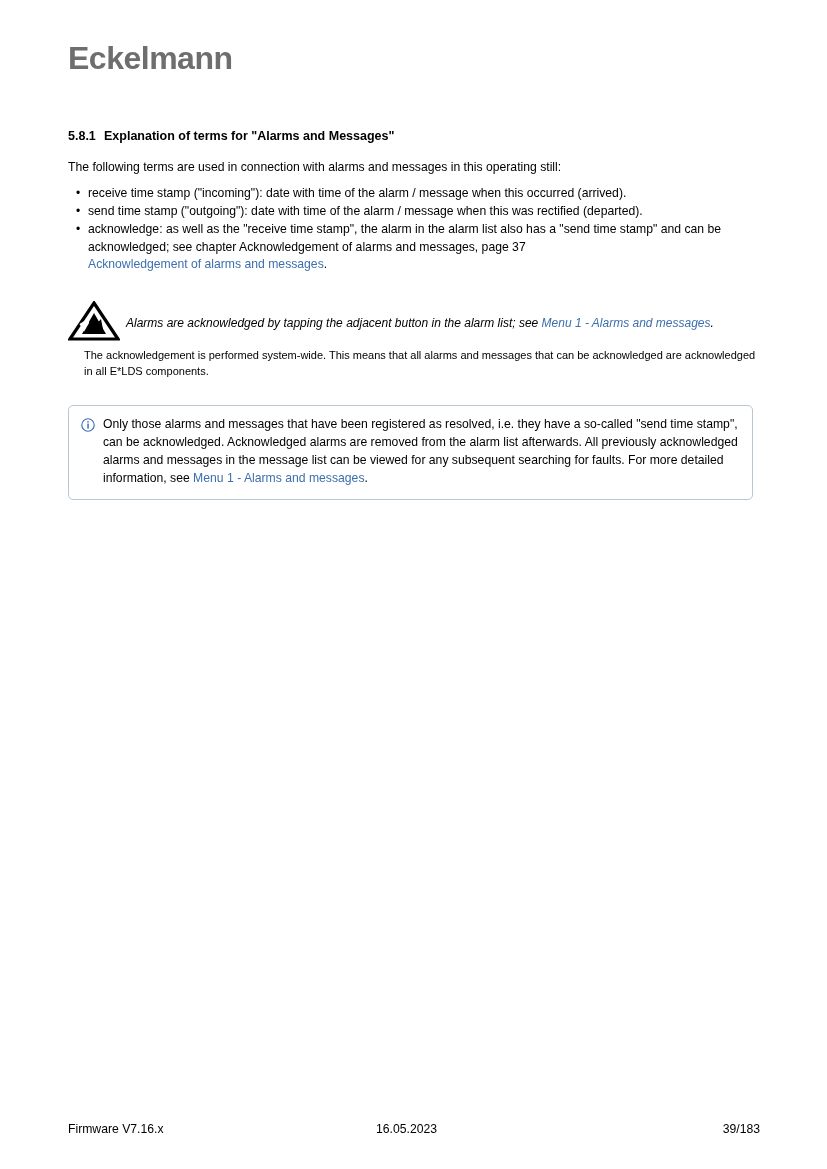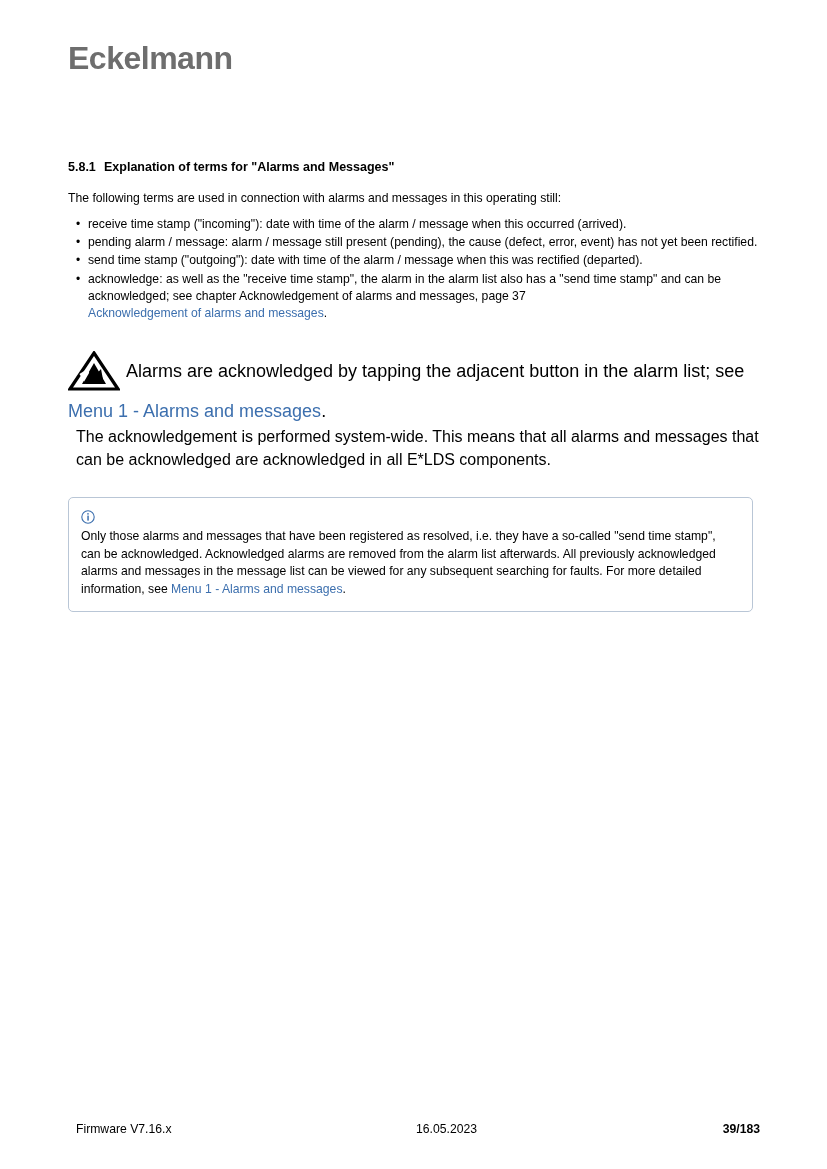--- a/index.html
+++ b/index.html
@@ -43,21 +43,20 @@
 
   h2.section-heading {
     font-size: 12.5px;
     font-weight: bold;
     margin: 0 0 14px 0;
     line-height: 1.35;
   }
   h2.section-heading .num {
     display: inline-block;
     width: 36px;
-    margin-top: 31px;
   }
 
   p.body-text {
     font-size: 12.2px;
     line-height: 1.45;
     margin: 0 0 8px 0;
   }
 
   ul.bullets {
     list-style: none;
@@ -88,46 +87,46 @@
     margin-top: 28px;
   }
 
   .ack-block {
     position: relative;
     margin-top: 18px;
     min-height: 46px;
   }
 
   .ack-line1 {
-    font-size: 18px;
+    font-size: 12px;
     line-height: 1.45;
     margin: 0;
+    font-style: italic;
   }
   .ack-line1 .icon-wrap {
     display: inline-block;
     vertical-align: -14px;
     margin-right: 6px;
   }
 
   .ack-para {
-    font-size: 16px;
-    line-height: 1.45;
-    margin: 1px 0 0 8px;
+    font-size: 11px;
+    line-height: 1.45;
+    margin: 1px 0 0 16px;
   }
 
   .note-box {
     margin-top: 26px;
     border: 1px solid #b9c6d6;
     border-radius: 5px;
     padding: 10px 14px 12px 12px;
     display: flex;
     align-items: flex-start;
     box-sizing: border-box;
     width: 685px;
-    flex-direction: column;
   }
   .note-icon {
     flex: 0 0 auto;
     margin-top: 2px;
     margin-right: 8px;
   }
   .note-text {
     font-size: 12.2px;
     line-height: 1.45;
   }
@@ -136,53 +135,50 @@
     position: absolute;
     left: 68px;
     top: 1122px;
     width: 692px;
     font-size: 12.2px;
   }
   .footer .f-left {
     position: absolute;
     left: 0;
     top: 0;
-    margin-left: 8px;
   }
   .footer .f-center {
     position: absolute;
     left: 308px;
     top: 0;
-    margin-left: 40px;
   }
   .footer .f-right {
     position: absolute;
     right: 0;
     top: 0;
-    font-weight: bold;
+    font-weight: normal;
   }
 </style>
 </head>
 <body>
 
 <div class="page">
 
   <div class="logo">Eckelmann</div>
 
   <div class="content">
 
     <h2 class="section-heading">
       <span class="num">5.8.1</span><span>Explanation of terms for "Alarms and Messages"</span>
     </h2>
 
     <p class="body-text">The following terms are used in connection with alarms and messages in this operating still:</p>
 
     <ul class="bullets">
       <li><span>receive time stamp ("incoming"): date with time of the alarm / message when this occurred (arrived).</span></li>
-      <li><span>pending alarm / message: alarm / message still present (pending), the cause (defect, error, event) has not yet been rectified.</span></li>
       <li><span>send time stamp ("outgoing"): date with time of the alarm / message when this was rectified (departed).</span></li>
       <li><span>acknowledge: as well as the "receive time stamp", the alarm in the alarm list also has a "send time stamp" and can be acknowledged; see chapter Acknowledgement of alarms and messages, page 37</span><br>
         <a class="xref" href="#">Acknowledgement of alarms and messages</a><span>.</span>
       </li>
     </ul>
 
     <div class="section2">
 
       <div class="ack-block">
         <p class="ack-line1">

